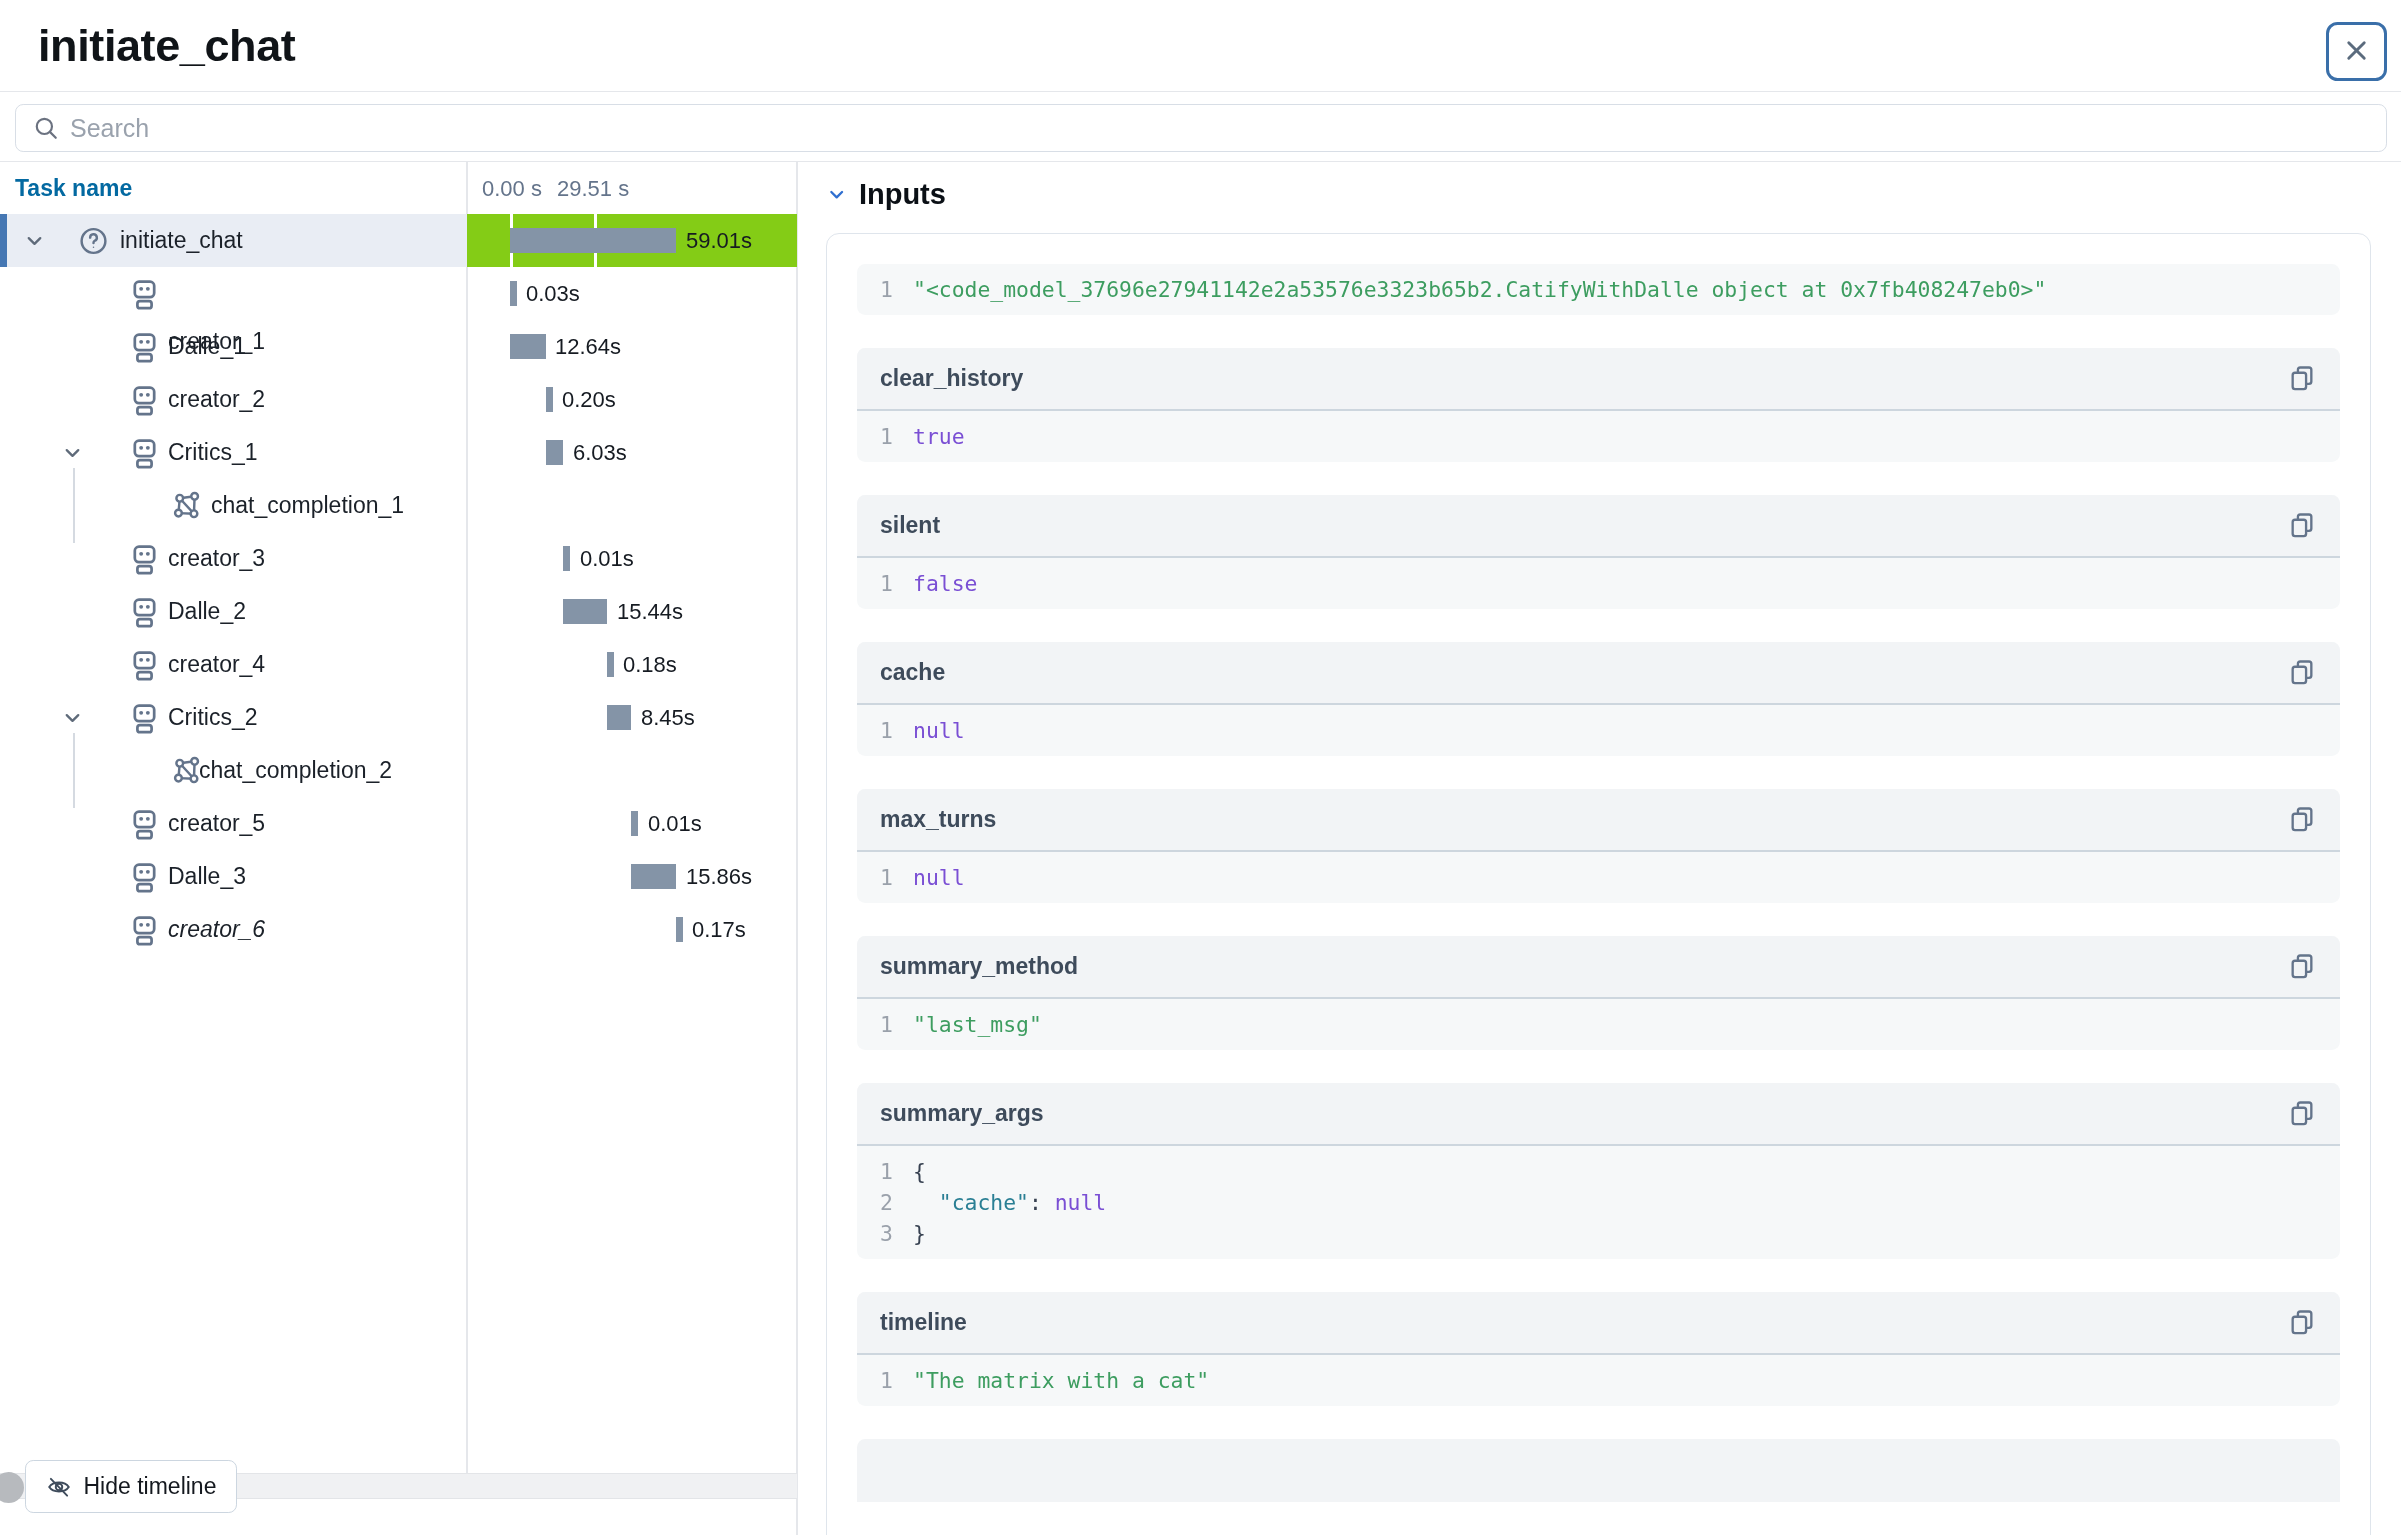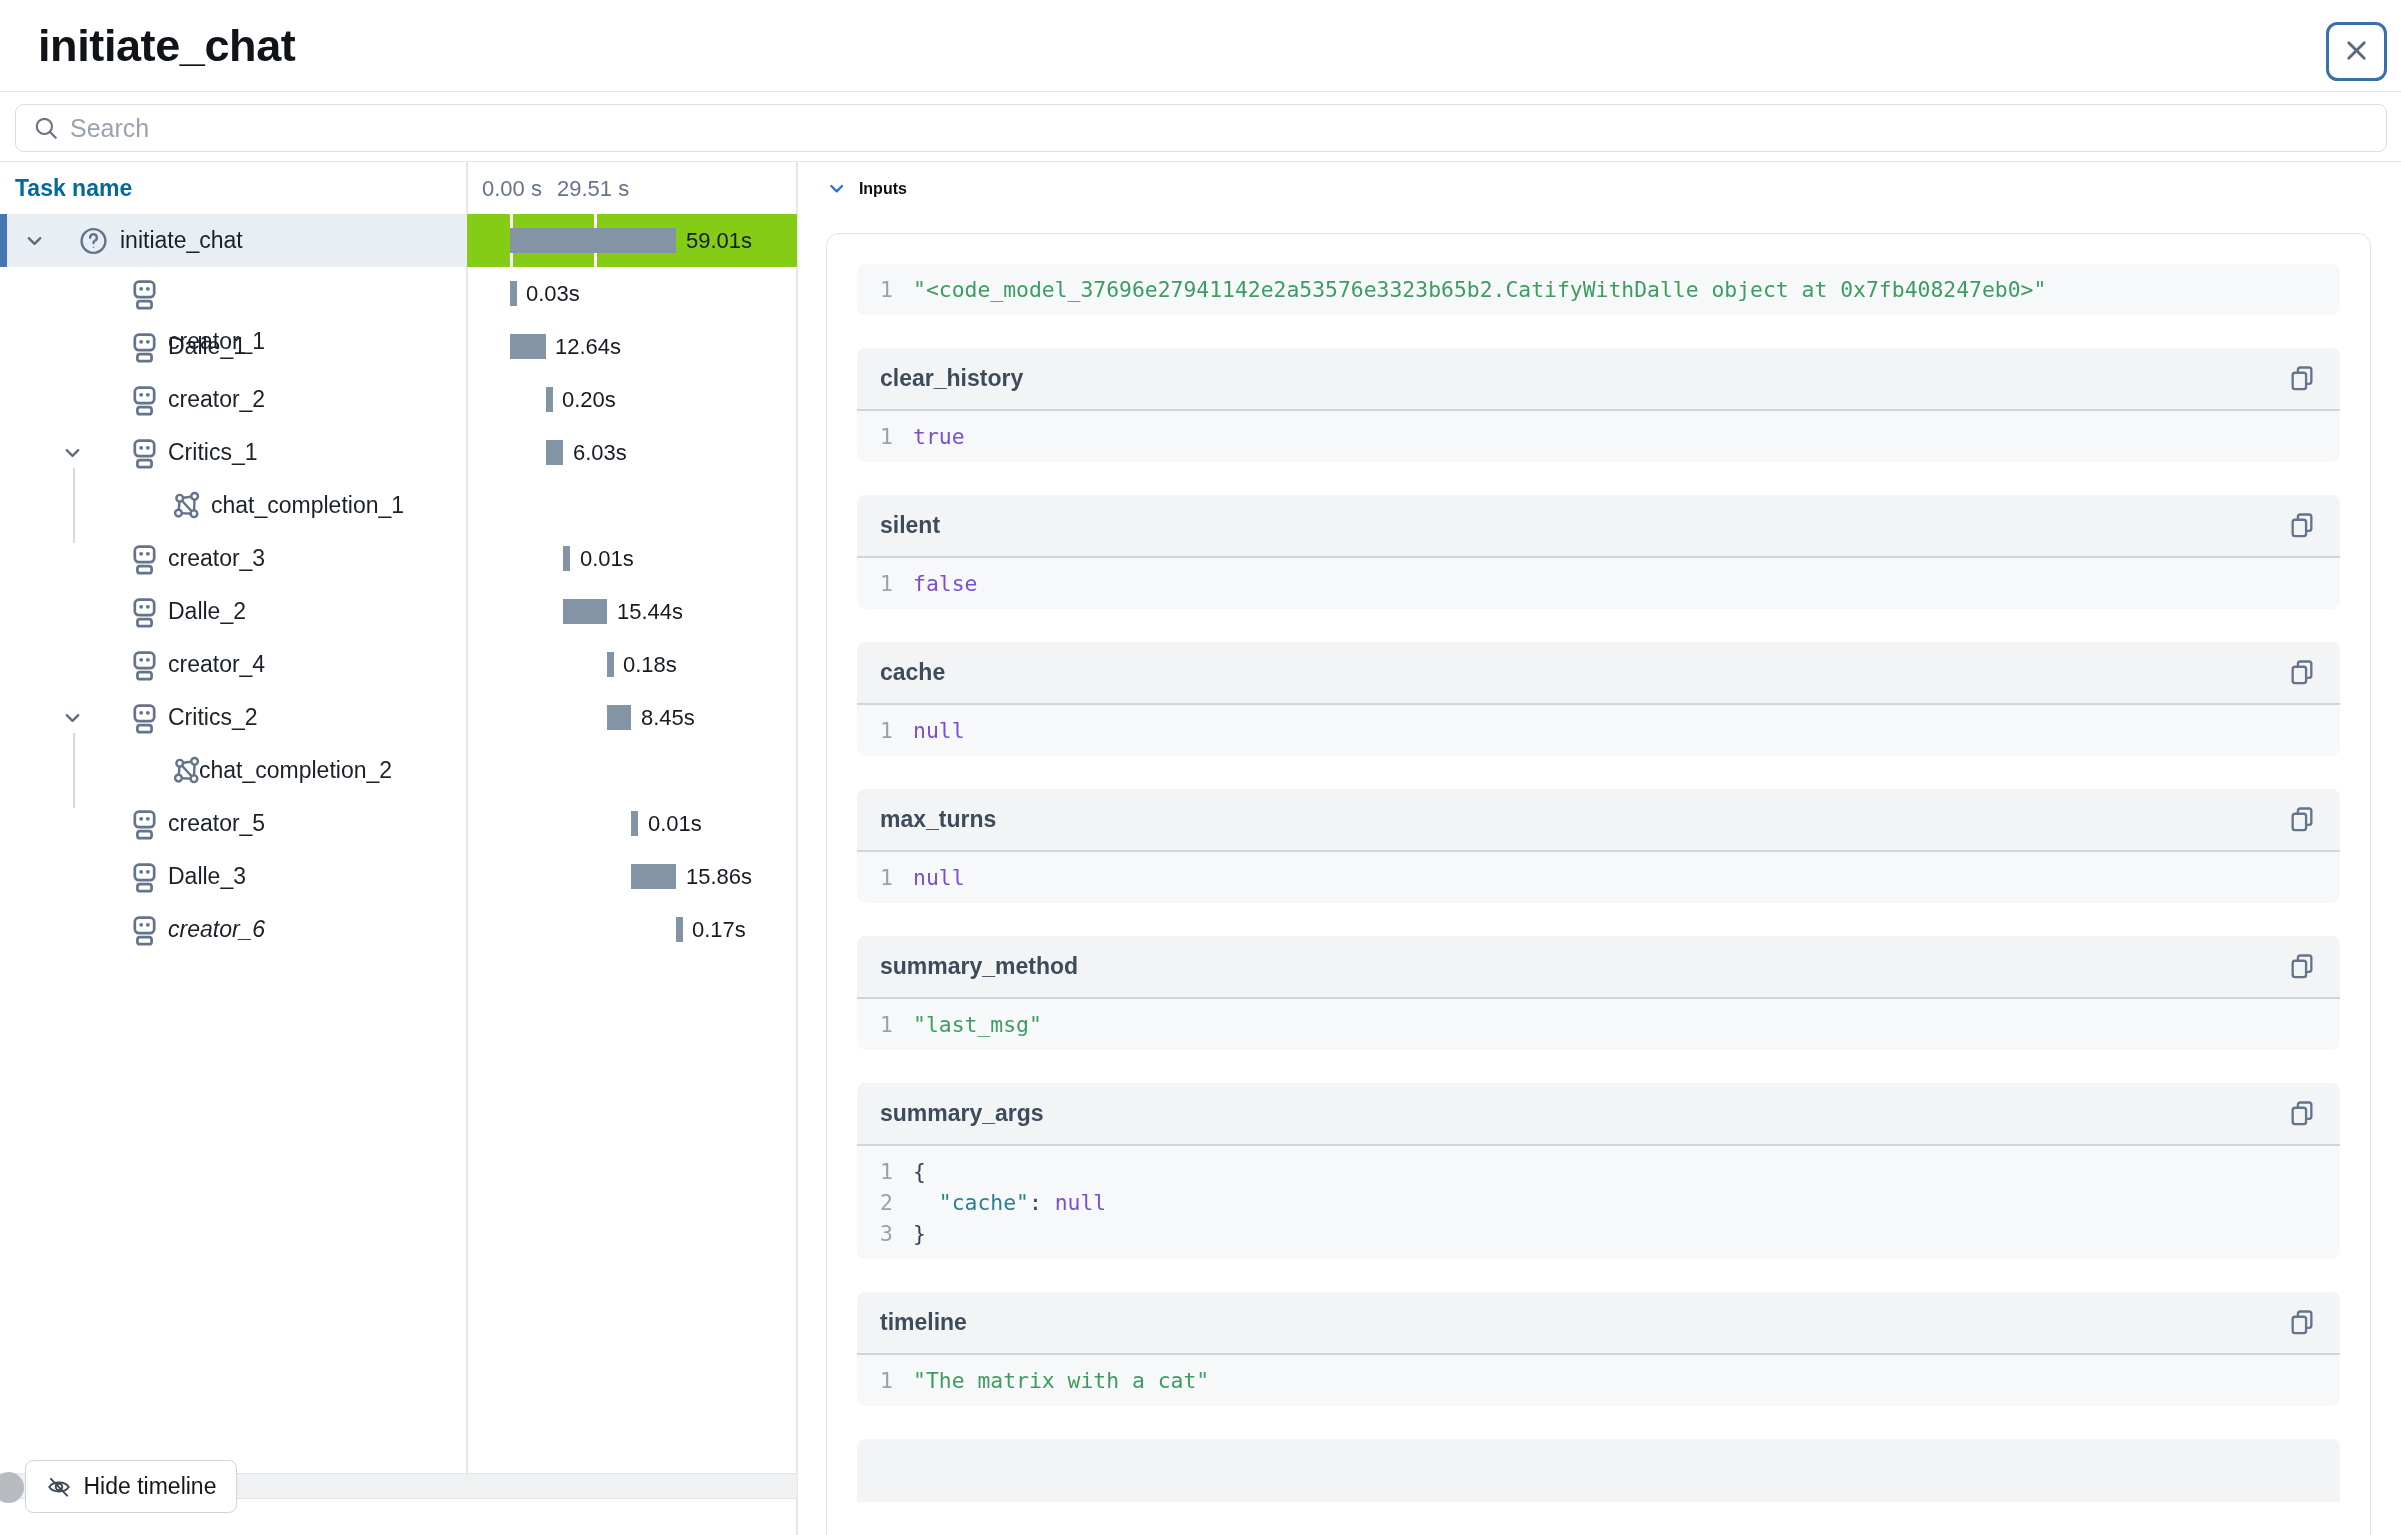--- a/index.html
+++ b/index.html
@@ -49,21 +49,21 @@
 
   
   .bottom-strip { position: absolute; left: 0; top: 1473px; width: 797px; height: 26px; background: #f0f1f3; border-top: 1.6px solid #e3e5e8; border-bottom: 1.6px solid #e3e5e8; }
   .thumb { position: absolute; left: -6.6px; top: 1472px; width: 31px; height: 31px; border-radius: 50%; background: #b7babe; z-index: 2; }
   .hide-btn { position: absolute; left: 25px; top: 1460px; height: 53px; display: flex; align-items: center; gap: 11.5px; padding: 0 20px; background: #fff; border: 1.6px solid #ccd6e0; border-radius: 8.2px; font-size: 23px; color: #14181e; z-index: 3; cursor: pointer; font-family: "Liberation Sans", sans-serif; }
   .hide-btn .eicon { width: 26px; height: 26px; color: #3f4c5c; }
 
   
   .inputs-head { position: absolute; left: 826px; top: 178px; display: flex; align-items: center; gap: 11.5px; cursor: pointer; }
   .inputs-head .ichev { width: 21.4px; height: 21.4px; color: #2f6fd0; }
-  .inputs-head .ilabel { font-size: 16px; font-weight: 700; color: #0b1016; }
+  .inputs-head .ilabel { font-size: 29px; font-weight: 700; color: #0b1016; }
 
   .card { position: absolute; left: 826px; top: 233px; width: 1545px; height: 1418px; background: #fff; border: 1.6px solid #dfe5ec; border-radius: 13px; padding: 30px; }
   .fields { display: flex; flex-direction: column; gap: 33px; }
   .fbox { border-radius: 8.2px; overflow: hidden; background: #f6f8f9; }
   .fband { height: 63px; background: #f2f4f6; border-bottom: 2.5px solid #cdd6de; display: flex; align-items: center; justify-content: space-between; padding: 0 23px; }
   .fname { font-size: 23px; font-weight: 700; color: #3e4b5b; }
   .copy-btn { background: none; border: none; color: #64748b; width: 30px; height: 30px; cursor: pointer; padding: 0; }
   .copy-btn svg { width: 28px; height: 28px; }
   .fcode { padding: 10px 23px; font-family: "DejaVu Sans Mono", monospace; font-size: 21.4px; line-height: 31px; }
   .code-line { display: flex; white-space: pre; }

